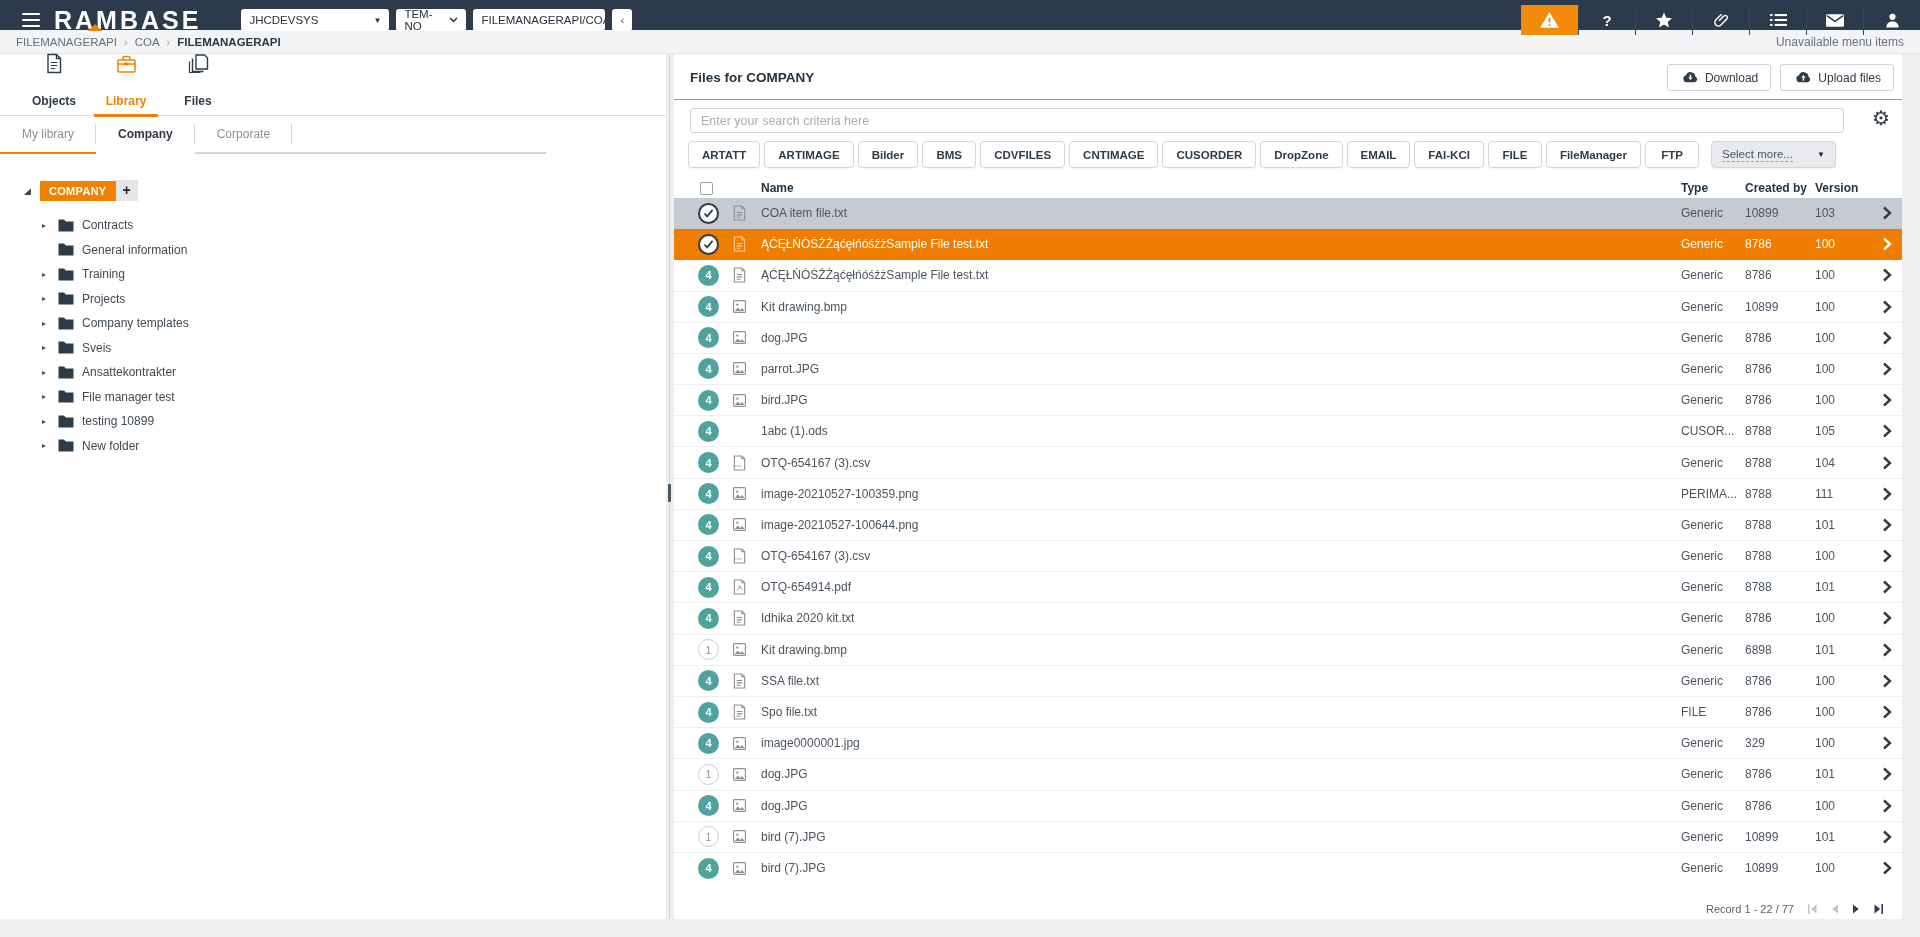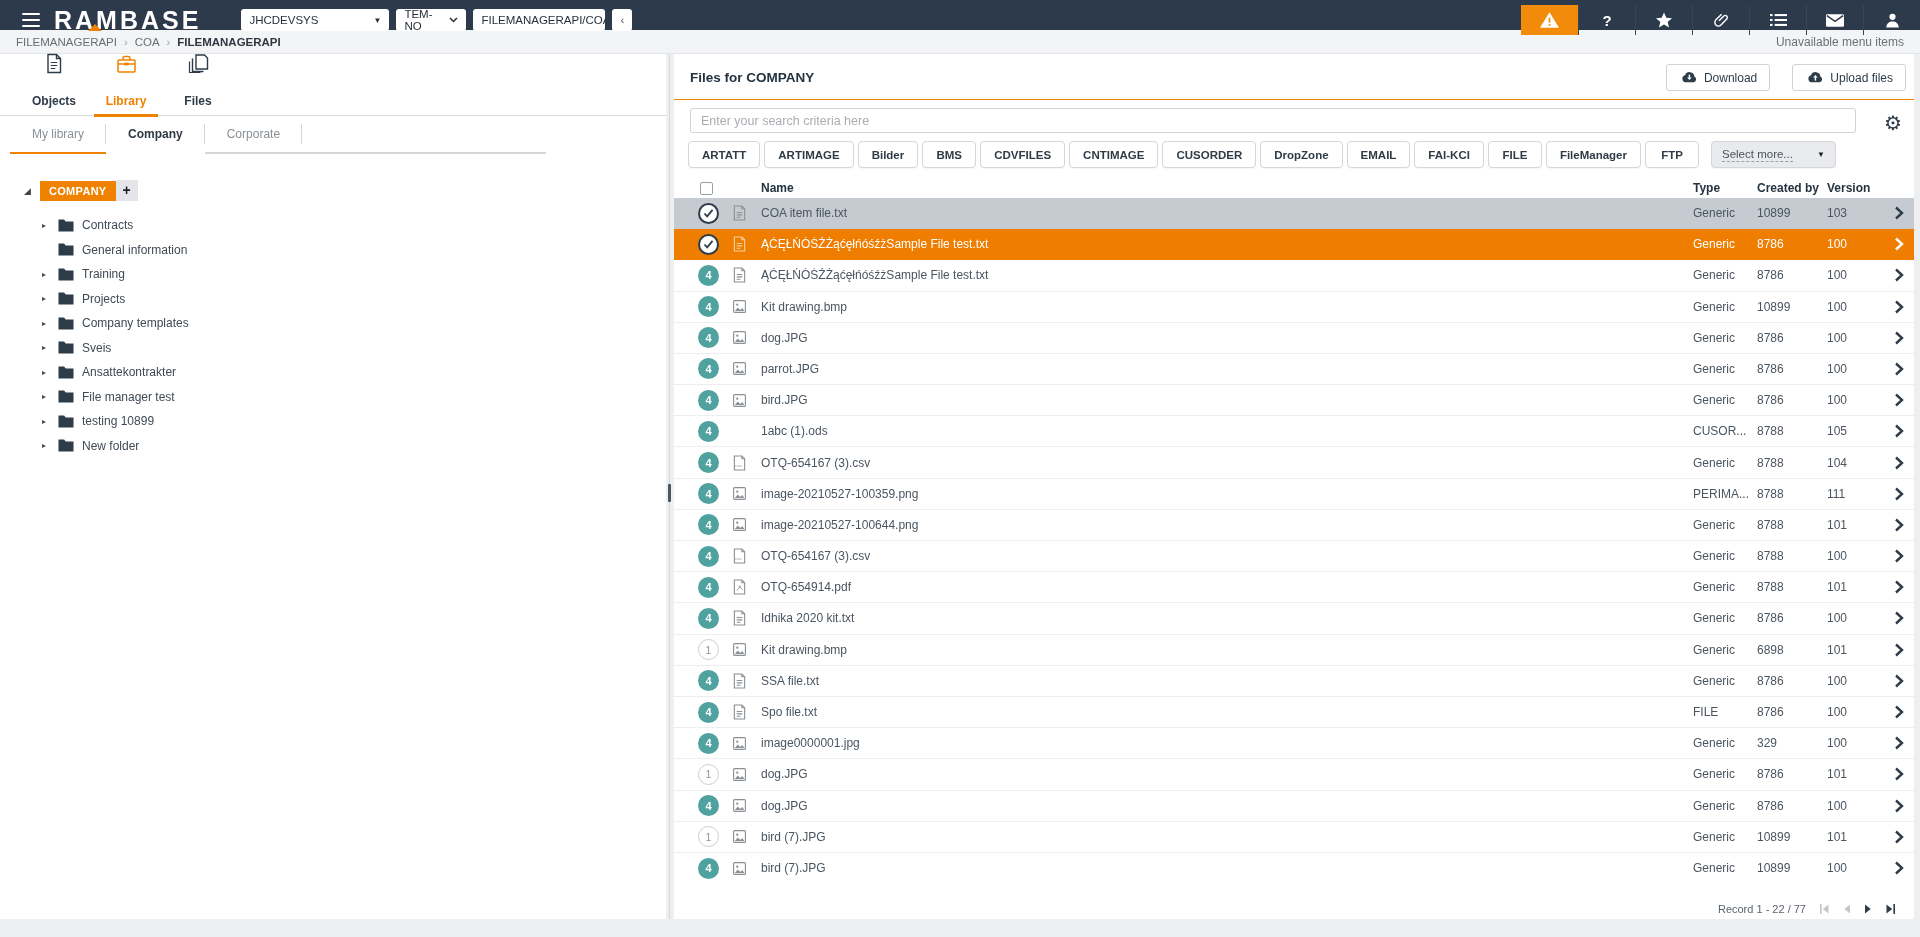--- a/index.html
+++ b/index.html
@@ -33,30 +33,30 @@
   .crumb.last{font-weight:bold;color:#2f3640}
   .crumb-sep{color:#9aa0a6;margin:0 7px;font-size:11px}
   .crumb-note{margin-left:auto;font-size:12px;color:#6b7177;cursor:pointer}
 
   
   .main{display:flex;height:883px;background:var(--pagebg);}
   .lpanel{width:666px;background:#fff;height:865px;position:relative}
   .split{width:8px;position:relative}
   .split .line{position:absolute;left:3px;top:0;width:1px;height:865px;background:#d4d7da}
   .split .thumb{position:absolute;left:2px;top:430px;width:3px;height:18px;background:#4c565e;border-radius:1px;cursor:pointer}
-  .rpanel{flex:1;background:#fff;height:865px;margin-right:6px;display:flex;flex-direction:column;padding:0 0 0 0}
+  .rpanel{flex:1;background:#fff;height:865px;margin-right:18px;display:flex;flex-direction:column;padding:0 0 0 0}
 
   
   .ltabs{display:flex;align-items:flex-end;padding:10px 0 0 18px;border-bottom:1px solid #d9dcdf;height:62px}
   .ltab{width:72px;display:flex;flex-direction:column;align-items:center;gap:20px;padding-bottom:7px;cursor:pointer;position:relative}
   .ltab .lab{font-size:12px;font-weight:bold;color:var(--navy)}
   .ltab.active .lab{color:var(--orange)}
   .ltab.active::after{content:"";position:absolute;bottom:-2px;left:4px;right:4px;height:3px;background:var(--orange)}
 
-  .subtabs{display:flex;align-items:stretch;height:38px;padding-left:10px}
+  .subtabs{display:flex;align-items:stretch;height:38px;}
   .stab{display:flex;align-items:center;padding:0 22px;font-size:12px;color:#8a9096;cursor:pointer;border-bottom:2px solid transparent;position:relative}
   .stab .vd{position:absolute;right:0;top:8px;bottom:8px;width:1px;background:#d4d7da}
   .stab.u-orange{border-bottom-color:var(--orange)}
   .stab.u-gray{border-bottom-color:#d4d7da}
   .stab.active{color:#2f3842;font-weight:bold}
   .subtab-fill{flex:1;border-bottom:2px solid #d4d7da;margin-right:120px}
 
   
   .tree{padding:26px 0 0 24px}
   .tree-root{display:flex;align-items:center;margin-bottom:12px}
@@ -64,25 +64,25 @@
   .root-box{background:var(--orange);color:#fff;font-weight:bold;font-size:11px;letter-spacing:.3px;padding:4px 9px;cursor:pointer}
   .root-add{background:#e3e5e8;color:#1c2126;font-weight:bold;font-size:14px;padding:2px 7px 3px;cursor:pointer}
   .tree-row{display:flex;align-items:center;height:24.5px;padding-left:18px;cursor:pointer}
   .tree-row .tw-exp{font-size:8px;color:#444a52}
   .tree-row .ficon{margin-right:8px}
   .tree-label{font-size:12px;color:#3f4a55}
 
   
   .rhead{display:flex;align-items:center;padding:10px 8px 8px 16px}
   .rtitle{font-size:13.5px;font-weight:bold;color:#243340}
-  .rbtns{margin-left:auto;display:flex;gap:22px}
+  .rbtns{margin-left:auto;display:flex;gap:9px}
   .btn{display:flex;align-items:center;gap:6px;height:27px;padding:0 12px;background:#fff;border:1px solid #cfd3d6;border-radius:3px;font-size:12px;color:var(--navy);cursor:pointer}
   .orange-rule{height:2px;background:var(--orange);margin:0}
 
-  .searchrow{display:flex;align-items:flex-end;padding:8px 8px 6px 16px;gap:24px}
+  .searchrow{display:flex;align-items:flex-start;padding:8px 8px 6px 16px;gap:24px}
   .search{flex:1;height:25px;border:1px solid #cfd3d6;border-radius:3px;font-size:12.5px;color:#333;padding:0 10px;outline:none}
   .search::placeholder{color:#a9adb2}
   .gear{font-size:20px;color:#2f3b47;line-height:1;cursor:pointer;padding:0 4px}
 
   .chips{display:flex;align-items:center;gap:4px;padding:2px 8px 8px 14px}
   .chip{height:27px;padding:0 13px;min-width:54px;display:flex;align-items:center;justify-content:center;background:#fff;border:1px solid #d4d7da;border-radius:4px;font-size:11.5px;font-weight:600;color:#2f3b47;cursor:pointer;box-shadow:0 1px 1px rgba(0,0,0,.04)}
   .chip.more{background:#e8eaed;border-color:#d4d7da;font-weight:normal;color:#4a545e;gap:24px;padding:0 10px}
   .chip.more .mlab{border-bottom:1px dashed #9aa0a6;padding-bottom:1px}
   .chip.more .mcaret{font-size:8px;color:#1c2126}
 

